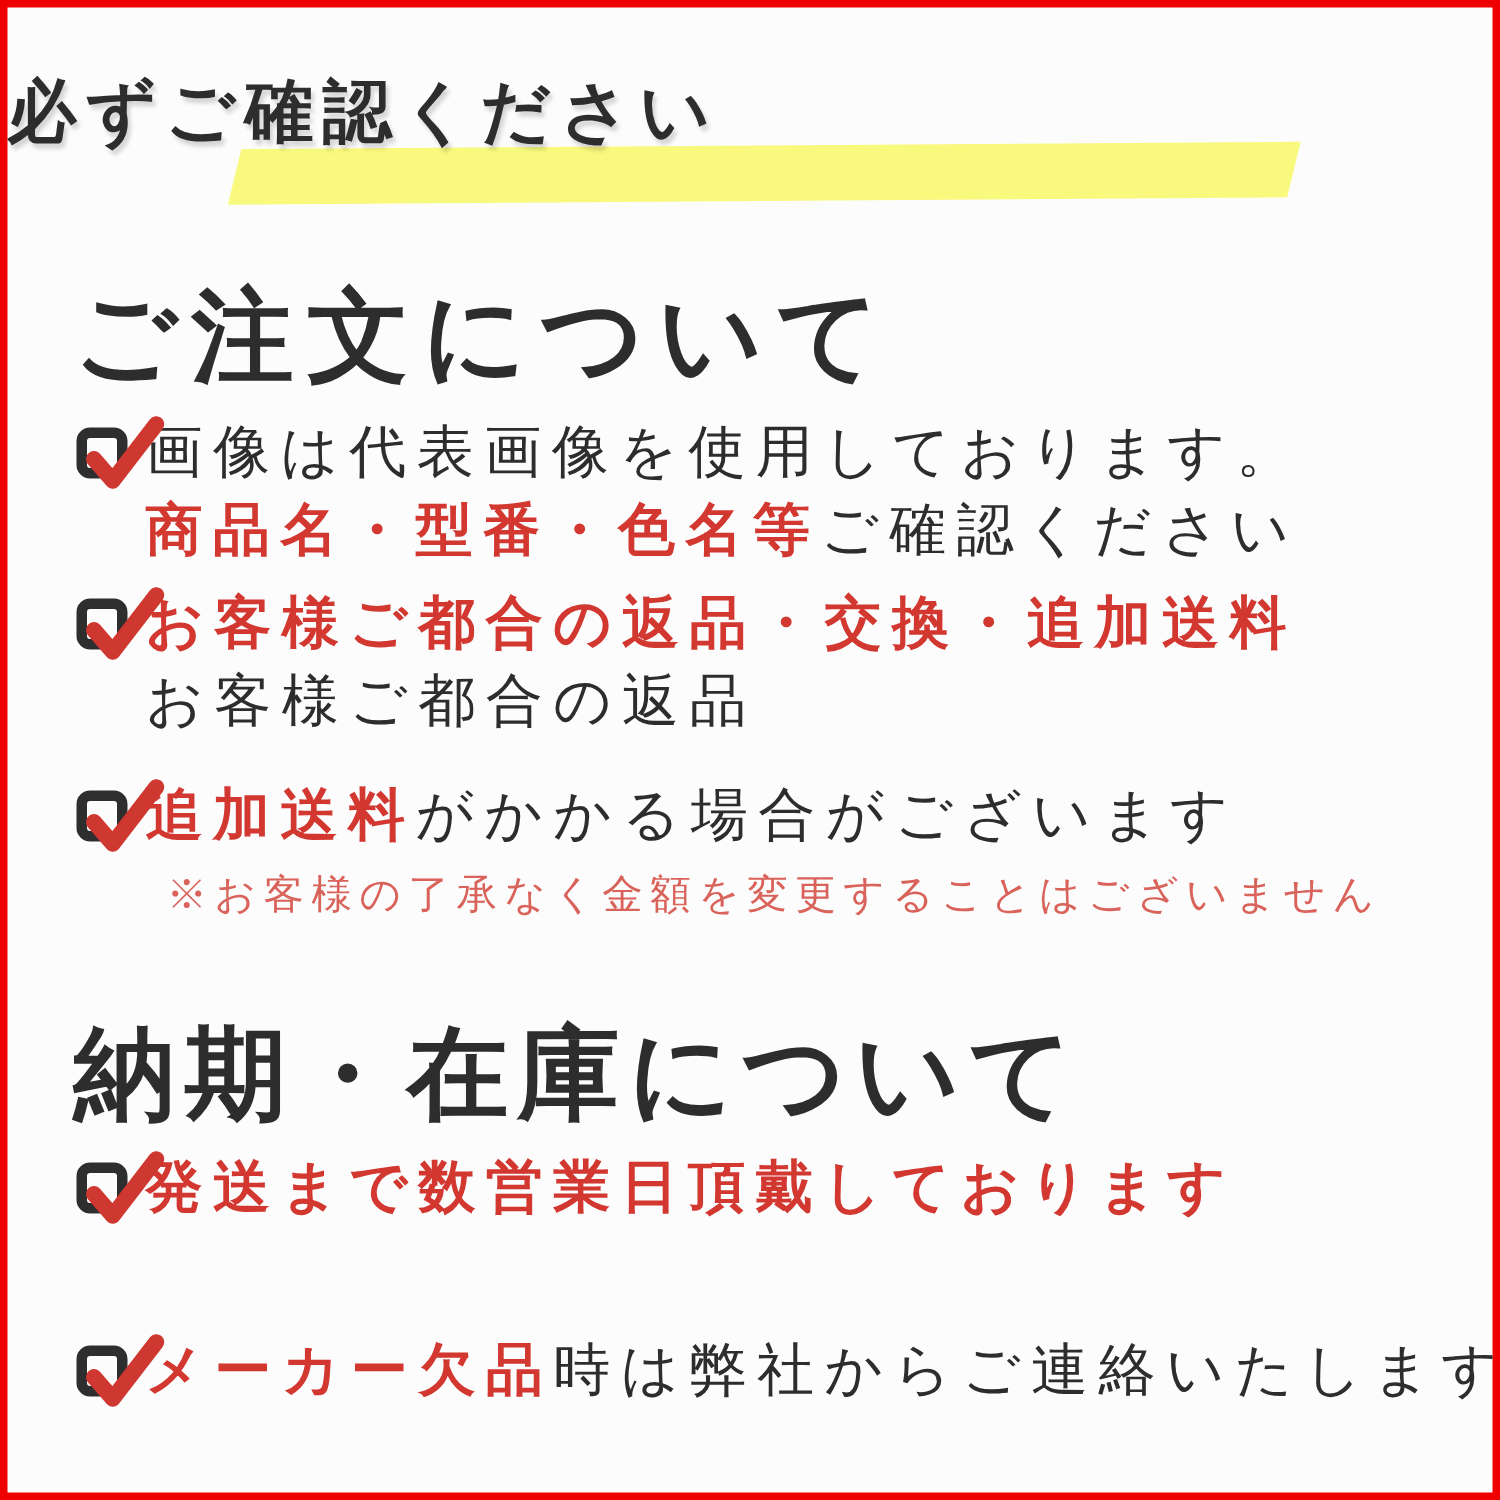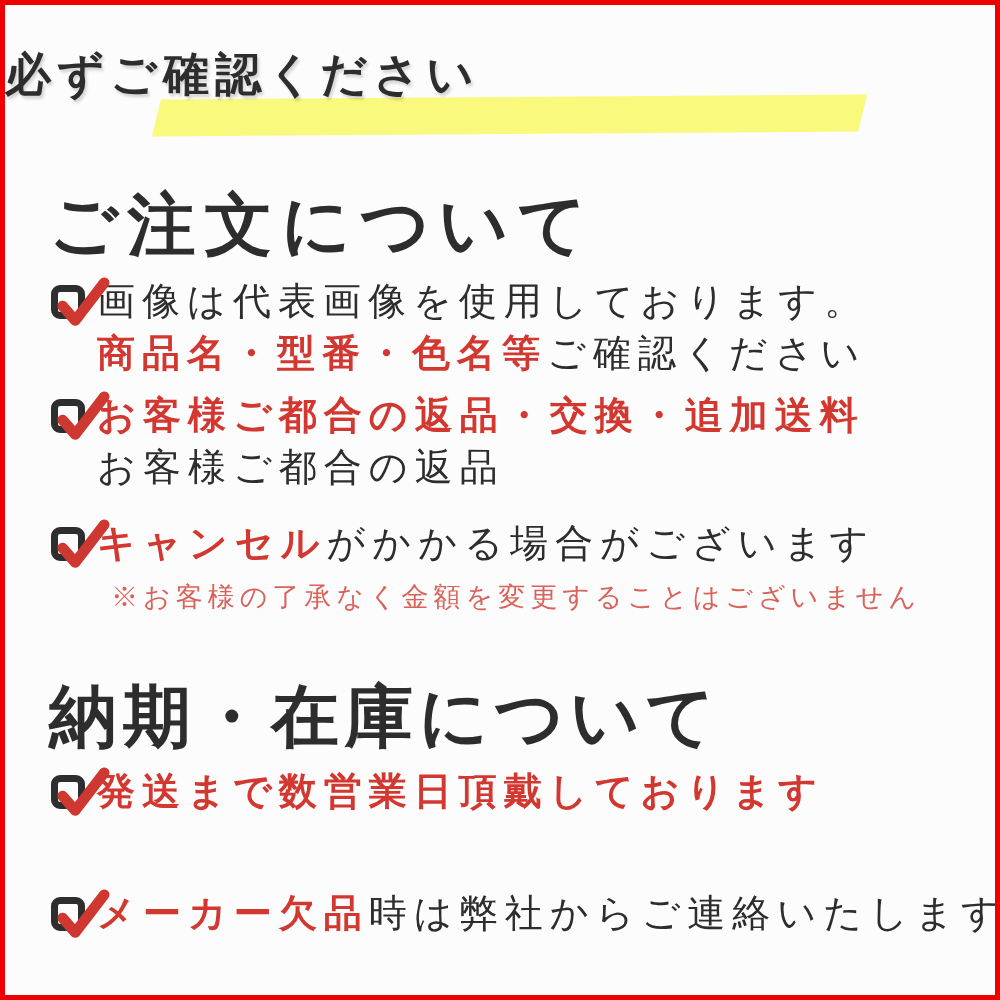--- a/index.html
+++ b/index.html
@@ -137,21 +137,21 @@
     </div>
   </div>
 
   <div class="item item-3">
     <span class="cb">
       <svg viewBox="0 0 60 60">
         <path d="M11 31 L24 46 L54 7" fill="none" stroke="var(--check_red)" stroke-width="11" stroke-linecap="round" stroke-linejoin="round"></path>
       </svg>
     </span>
     <div class="item-text">
-      <div><span class="seg-red">キャンセル</span><span>がかかる場合がございます</span></div>
+      <div><span class="seg-red">追加送料</span><span>がかかる場合がございます</span></div>
       <div class="note">※お客様の了承なく金額を変更することはございません</div>
     </div>
   </div>
 
   <div class="heading heading-2">納期・在庫について</div>
 
   <div class="item item-4">
     <span class="cb">
       <svg viewBox="0 0 60 60">
         <path d="M11 31 L24 46 L54 7" fill="none" stroke="var(--check_red)" stroke-width="11" stroke-linecap="round" stroke-linejoin="round"></path>

